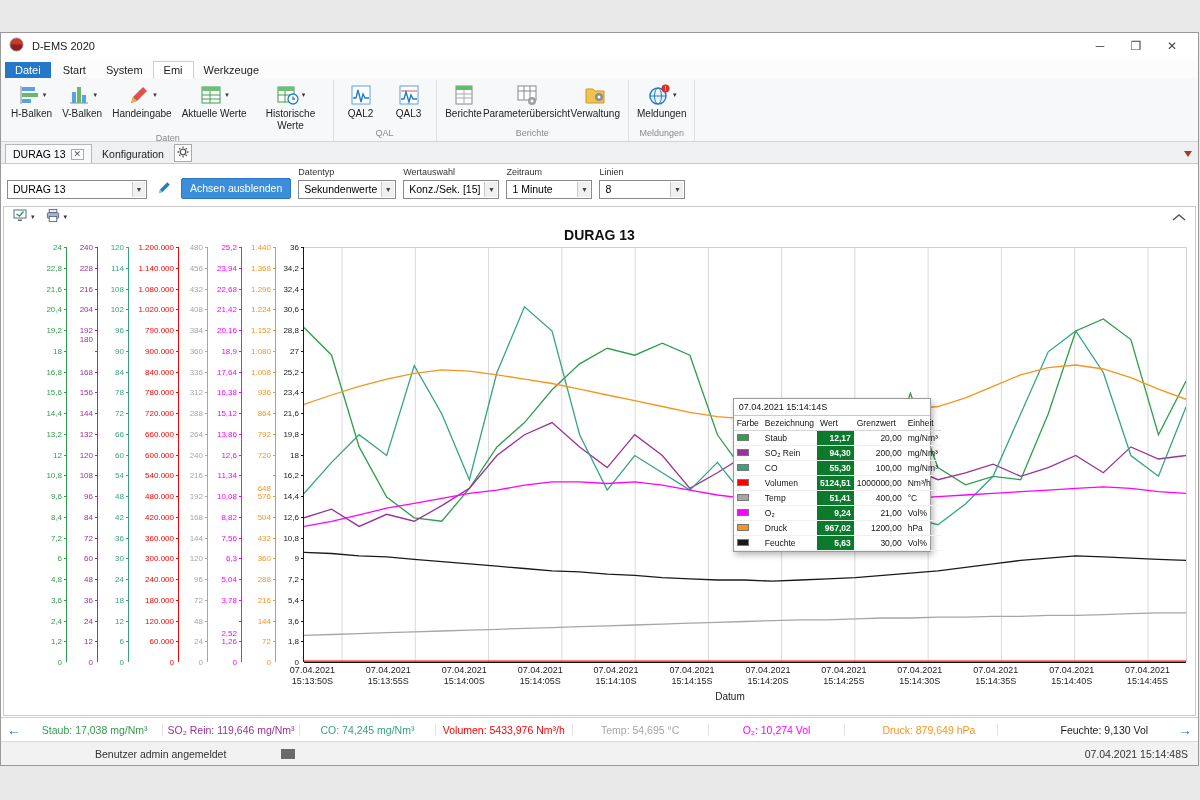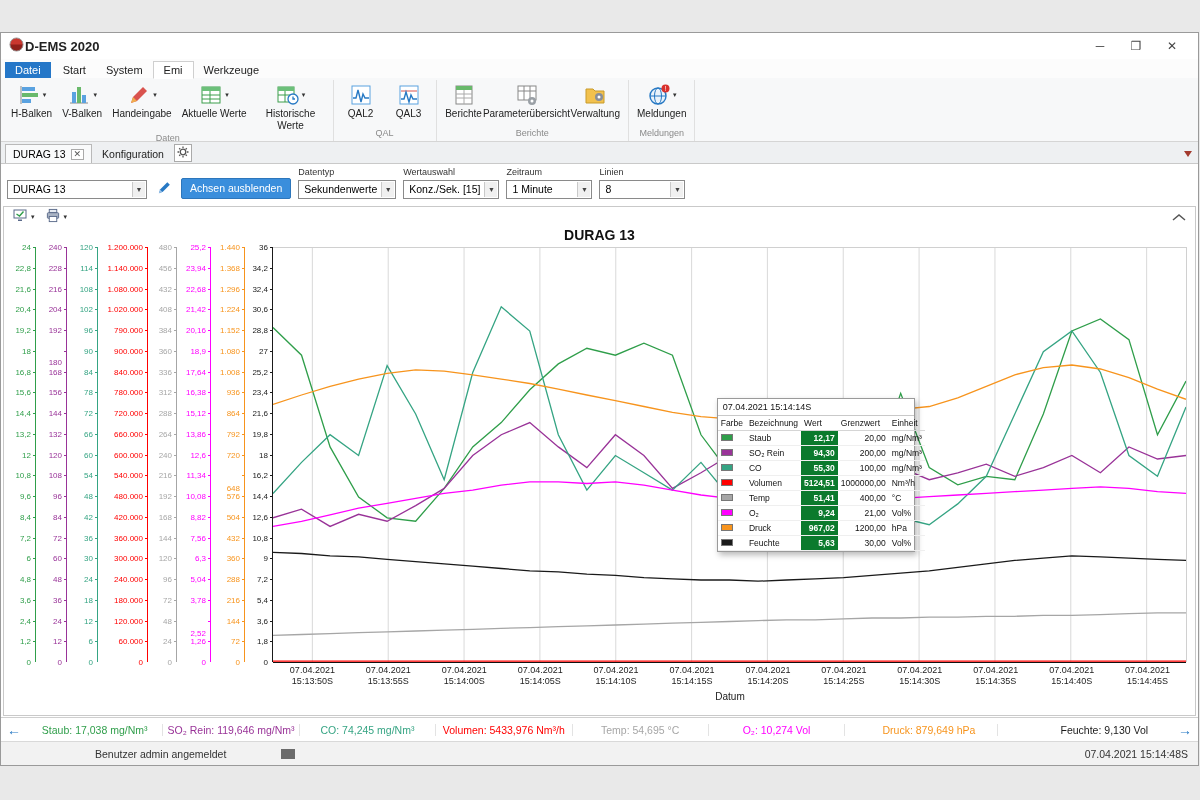--- a/index.html
+++ b/index.html
@@ -1,21 +1,21 @@
 <!DOCTYPE html>
 <html><head>
 <meta charset="utf-8">
 <style>
   *{box-sizing:border-box;margin:0;padding:0;}
   html,body{width:1200px;height:800px;}
   body{background:#e9e9e9;font-family:"Liberation Sans",sans-serif;position:relative;overflow:hidden;}
   .window{position:absolute;left:0;top:32px;width:1199px;height:734px;background:#fff;border:1px solid #9a9a9a;display:flex;flex-direction:column;}
   
   .titlebar{height:26px;display:flex;align-items:center;padding:0 8px;background:#fff;flex:0 0 auto;}
-  .apptitle{font-size:13px;color:#222;margin-left:1px;flex:1;font-weight:bold;}
+  .apptitle{font-size:11px;color:#222;margin-left:8px;flex:1;}
   .winbtns{display:flex;}
   .winbtn{width:36px;text-align:center;font-size:12px;color:#444;}
   
   .tabrow{display:flex;align-items:flex-end;height:19px;padding-left:4px;background:#fcfcfc;flex:0 0 auto;}
   .rtab{font-size:11px;padding:2px 10px;color:#222;}
   .rtab.file{background:#2577c8;color:#fff;margin-right:2px;}
   .rtab.active{background:#fff;border:1px solid #cfcfcf;border-bottom:1px solid #fff;position:relative;top:1px;}
   
   .ribbon{display:flex;background:#f7f8f9;border-bottom:1px solid #d5d5d5;padding:2px 2px 0;height:64px;flex:0 0 auto;}
   .rb-group{display:flex;flex-direction:column;border-right:1px solid #e0e0e0;padding:0 3px;}
@@ -40,21 +40,21 @@
   .fieldlabel{font-size:9px;color:#333;margin-bottom:3px;}
   .btn-blue{background:#3a8edc;color:#fff;font-size:10.5px;padding:3px 8px 4px;border:1px solid #2d76bb;border-radius:2px;white-space:nowrap;}
   .iconbtn{width:20px;height:20px;display:flex;align-items:center;justify-content:center;background:#fff;}
   
   .chartpanel{flex:1 1 auto;margin:0 2px 1px;border:1px solid #c9c9c9;display:flex;flex-direction:column;overflow:hidden;background:#fff;min-height:0;}
   .charttools{height:20px;display:flex;align-items:center;padding:2px 8px;gap:10px;flex:0 0 auto;}
   .tool{display:flex;align-items:center;gap:3px;}
   .collapse{margin-left:auto;}
   .charttitle{text-align:center;font-weight:bold;font-size:14px;color:#111;height:20px;flex:0 0 auto;}
   .chartbody{display:flex;padding-left:6px;flex:0 0 auto;}
-  .axes{display:flex;align-items:flex-end;}
+  .axes{display:flex;align-items:flex-end;margin-left:31px;}
   .axis-col{display:flex;margin-left:3px;height:415px;}
   .axis-labels{position:relative;height:100%;}
   .axis-tick-label{position:absolute;right:2px;transform:translateY(-50%);font-size:8px;white-space:nowrap;width:100%;text-align:right;}
   .axis-ticks{width:3px;height:100%;}
   .plotwrap{position:relative;flex:1;margin-right:8px;border-top:1px solid #d0d0d0;border-right:1px solid #d0d0d0;height:415px;}
   .plotwrap svg{display:block;width:100%;height:415px;}
   .belowplot{margin-right:8px;flex:0 0 auto;}
   .xlabels{position:relative;height:27px;}
   .x-tick{position:absolute;transform:translateX(-50%);text-align:center;font-size:9px;color:#222;line-height:1.25;top:3px;white-space:nowrap;}
   .datum{text-align:center;font-size:10px;color:#222;padding:2px 0 4px;}
@@ -367,21 +367,21 @@
             </div>
             <div class="axis-ticks" style="background-image: repeating-linear-gradient(rgb(47, 158, 74) 0px, rgb(47, 158, 74) 1px, transparent 1px, transparent 20.75px); border-right: 1px solid rgb(47, 158, 74);"></div>
           </div>
           <div class="axis-col">
             <div class="axis-labels" style="width: 25px;">
               <div class="axis-tick-label" style="top: 0px; color: rgb(153, 51, 152);">240</div>
               <div class="axis-tick-label" style="top: 20.75px; color: rgb(153, 51, 152);">228</div>
               <div class="axis-tick-label" style="top: 41.5px; color: rgb(153, 51, 152);">216</div>
               <div class="axis-tick-label" style="top: 62.25px; color: rgb(153, 51, 152);">204</div>
               <div class="axis-tick-label" style="top: 83px; color: rgb(153, 51, 152);">192</div>
-              <div class="axis-tick-label" style="top: 115px; color: rgb(153, 51, 152);">180</div>
+              <div class="axis-tick-label" style="top: 92px; color: rgb(153, 51, 152);">180</div>
               <div class="axis-tick-label" style="top: 124.5px; color: rgb(153, 51, 152);">168</div>
               <div class="axis-tick-label" style="top: 145.25px; color: rgb(153, 51, 152);">156</div>
               <div class="axis-tick-label" style="top: 166px; color: rgb(153, 51, 152);">144</div>
               <div class="axis-tick-label" style="top: 186.75px; color: rgb(153, 51, 152);">132</div>
               <div class="axis-tick-label" style="top: 207.5px; color: rgb(153, 51, 152);">120</div>
               <div class="axis-tick-label" style="top: 228.25px; color: rgb(153, 51, 152);">108</div>
               <div class="axis-tick-label" style="top: 249px; color: rgb(153, 51, 152);">96</div>
               <div class="axis-tick-label" style="top: 269.75px; color: rgb(153, 51, 152);">84</div>
               <div class="axis-tick-label" style="top: 290.5px; color: rgb(153, 51, 152);">72</div>
               <div class="axis-tick-label" style="top: 311.25px; color: rgb(153, 51, 152);">60</div>

